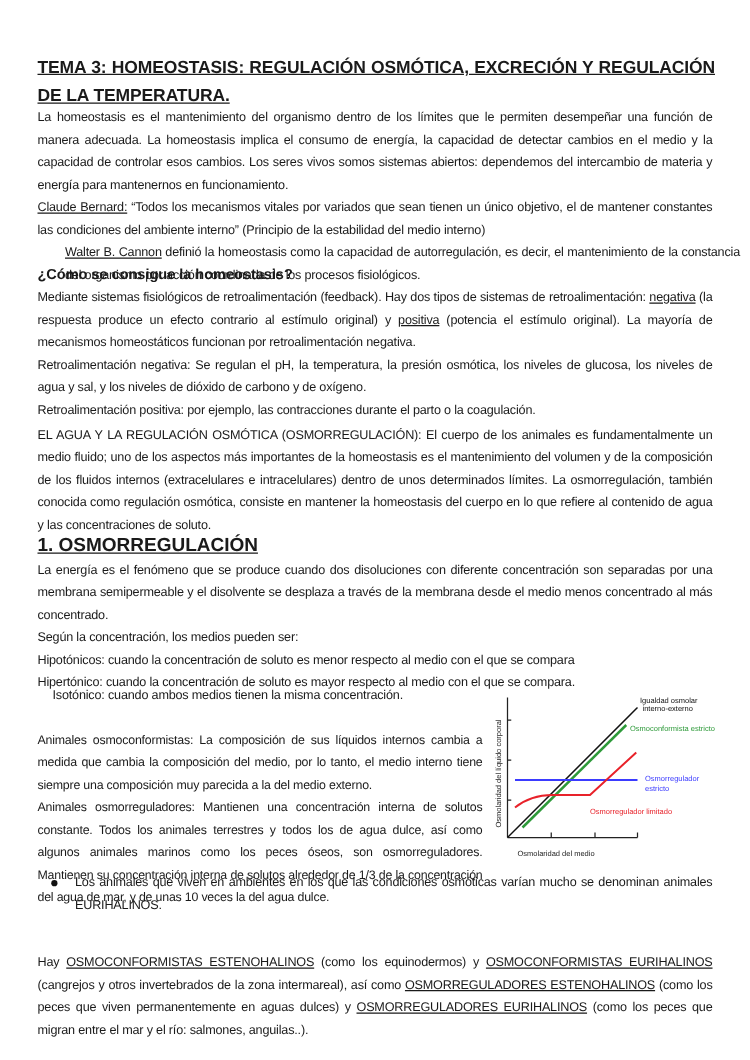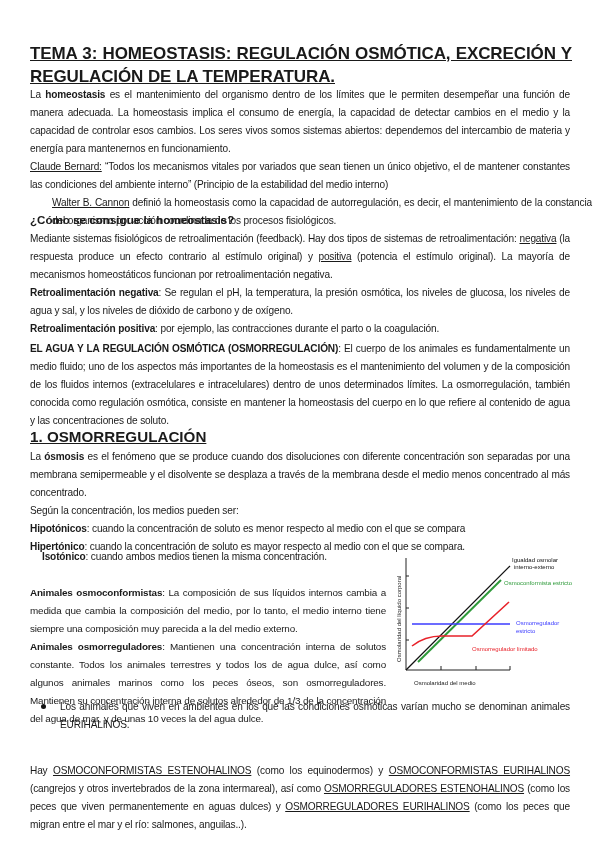--- a/index.html
+++ b/index.html
@@ -1,24 +1,24 @@
 <!DOCTYPE html>
 <html><head>
 <meta charset="utf-8">
 <style>
   html, body { margin: 0; padding: 0; background: #ffffff; }
   body { width: 600px; height: 848px; overflow: hidden; position: relative;
          font-family: "Liberation Sans", sans-serif; color: #111; }
   .title { position: absolute; left: 30px; top: 42px; width: 542px;
-           font-weight: bold; font-size: 17px; line-height: 23px;
+           font-weight: bold; font-size: 14px; line-height: 23px;
            text-decoration: underline; text-align: justify; text-align-last: left;
            letter-spacing: -0.1px; color: #1a1a1a; }
   .p { position: absolute; left: 30px; width: 540px; font-size: 10.1px; line-height: 18px;
        text-align: justify; letter-spacing: -0.15px; color: #1a1a1a; }
-  .p b { font-weight: bold; }
+  .p b { font-weight: normal; }
   .u { text-decoration: underline; }
   .h2 { position: absolute; left: 30px; font-weight: bold; font-size: 11.6px; color: #1a1a1a; }
   .h1 { position: absolute; left: 30px; font-weight: bold; font-size: 15.2px;
         text-decoration: underline; color: #1a1a1a; }
   .bullets { position: absolute; left: 30px; width: 540px; margin: 0; padding: 0; list-style: none; }
   .bullets li { position: relative; padding-left: 30px; font-size: 10.1px; line-height: 18px;
                 text-align: justify; letter-spacing: -0.15px; color: #1a1a1a; }
   .bullets li .dot { position: absolute; left: 11px; top: 6px; width: 5px; height: 5px;
                      border-radius: 50%; background: #111; }
   .chart { position: absolute; left: 392px; top: 550px; width: 200px; height: 140px; }
@@ -39,21 +39,21 @@
 <div class="p" style="top:230px;"><span>Mediante sistemas fisiológicos de retroalimentación (feedback). Hay dos tipos de sistemas de retroalimentación: </span><span class="u">negativa</span><span> (la respuesta produce un efecto contrario al estímulo original) y </span><span class="u">positiva</span><span> (potencia el estímulo original). La mayoría de mecanismos homeostáticos funcionan por retroalimentación negativa.</span></div>
 
 <div class="p" style="top:284px;"><b>Retroalimentación negativa</b><span>: Se regulan el pH, la temperatura, la presión osmótica, los niveles de glucosa, los niveles de agua y sal, y los niveles de dióxido de carbono y de oxígeno.</span></div>
 
 <div class="p" style="top:320px;"><b>Retroalimentación positiva</b><span>: por ejemplo, las contracciones durante el parto o la coagulación.</span></div>
 
 <div class="p" style="top:340px;"><b>EL AGUA Y LA REGULACIÓN OSMÓTICA (OSMORREGULACIÓN)</b><span>: El cuerpo de los animales es fundamentalmente un medio fluido; uno de los aspectos más importantes de la homeostasis es el mantenimiento del volumen y de la composición de los fluidos internos (extracelulares e intracelulares) dentro de unos determinados límites. La osmorregulación, también conocida como regulación osmótica, consiste en mantener la homeostasis del cuerpo en lo que refiere al contenido de agua y las concentraciones de soluto.</span></div>
 
 <div class="h1" style="top:428px;">1. OSMORREGULACIÓN</div>
 
-<div class="p" style="top:448px;"><span>La </span><b>ósmosis</b><span> es el fenómeno que se produce cuando dos disoluciones con diferente concentración son separadas por una membrana semipermeable y el disolvente se desplaza a través de la membrana desde el medio menos concentrado al más concentrado.</span></div>
+<div class="p" style="top:448px;"><span>La </span><b>energía</b><span> es el fenómeno que se produce cuando dos disoluciones con diferente concentración son separadas por una membrana semipermeable y el disolvente se desplaza a través de la membrana desde el medio menos concentrado al más concentrado.</span></div>
 
 <div class="p" style="top:502px;"> Según la concentración, los medios pueden ser:</div>
 <div class="p" style="top:520px;"><b>Hipotónicos</b><span>: cuando la concentración de soluto es menor respecto al medio con el que se compara</span></div>
 <div class="p" style="top:538px;"><b>Hipertónico</b><span>: cuando la concentración de soluto es mayor respecto al medio con el que se compara.</span></div>
 <div class="p" style="top:548px;margin-left:12px;"><b>Isotónico</b><span>: cuando ambos medios tienen la misma concentración.</span></div>
 
 <div class="p" style="top:584px;width:356px;font-size:9.9px;"><b>Animales osmoconformistas</b><span>: La composición de sus líquidos internos cambia a medida que cambia la composición del medio, por lo tanto, el medio interno tiene siempre una composición muy parecida a la del medio externo.</span></div>
 <div class="p" style="top:638px;width:356px;font-size:9.9px;"><b>Animales osmorreguladores</b><span>: Mantienen una concentración interna de solutos constante. Todos los animales terrestres y todos los de agua dulce, así como algunos animales marinos como los peces óseos, son osmorreguladores. Mantienen su concentración interna de solutos alrededor de 1/3 de la concentración del agua de mar, y de unas 10 veces la del agua dulce.</span></div>
 
 <div class="chart">

